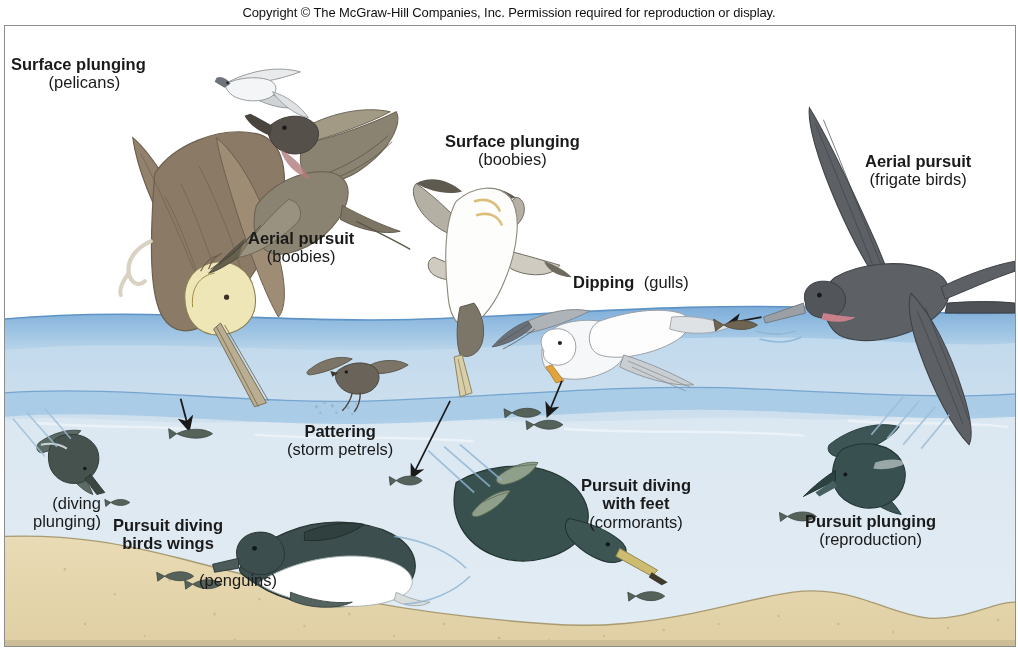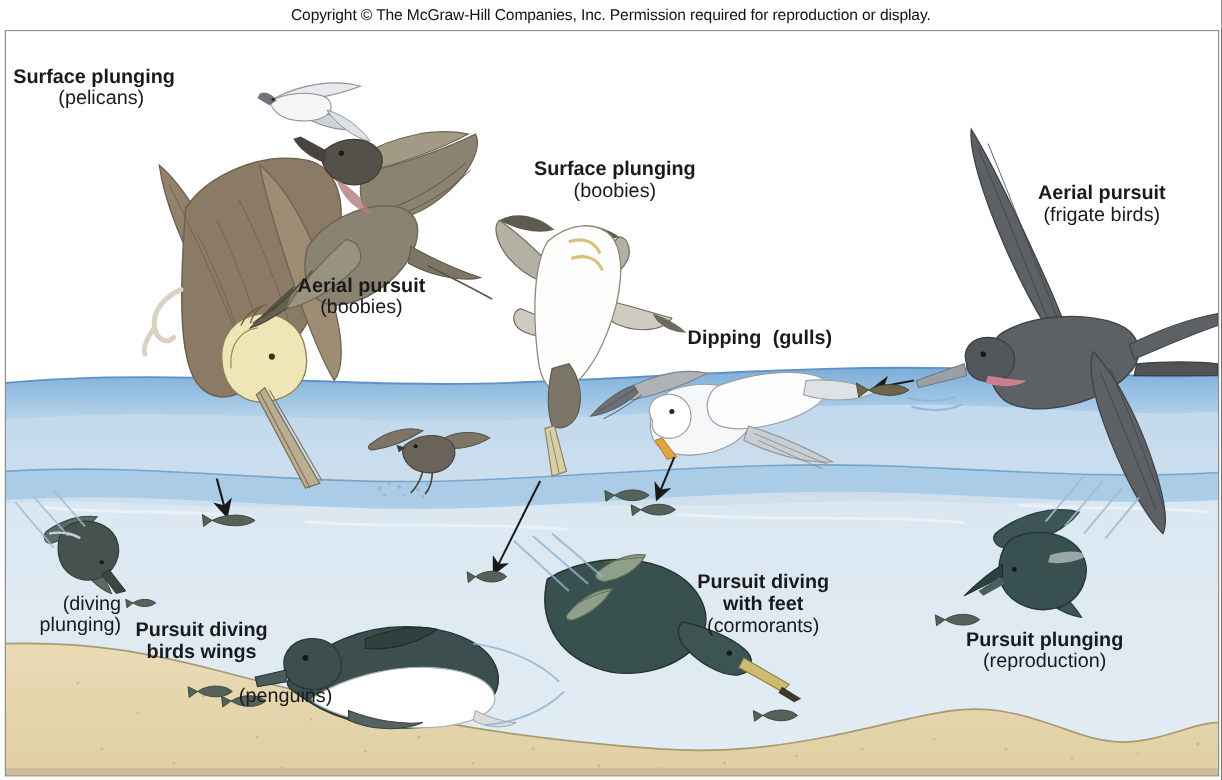--- a/index.html
+++ b/index.html
@@ -42,36 +42,36 @@
     color:#1a1a1a;
     line-height:1.12;
     white-space:nowrap;
     pointer-events:none;
   }
   .label .l1{font-weight:bold;font-size:16.5px;display:block;}
   .label .l2{font-weight:normal;font-size:16.5px;display:block;}
   .label.center{text-align:center;}
   .label.left{text-align:right;}
   .label.inline .l1,.label.inline .l2{display:inline;text-align:right;}
-  .label.inline .l2{margin-left:5px;font-weight:bold;}
+  .label.inline .l2{margin-left:5px;}
 
   
   #lbl-pelicans   {left:6px;  top:29px;  text-align:left;}
   #lbl-pelicans .l2{margin-left:12px;text-align:center;}
   #lbl-jaegers    {left:243px;top:203px;}
   #lbl-boobies    {left:440px;top:106px;}
   #lbl-gulls      {left:568px;top:247px;}
   #lbl-frigate    {left:860px;top:126px;}
   #lbl-petrels    {left:282px;top:396px;}
   #lbl-divingpet  {left:28px; top:468px; font-size:16px;}
   #lbl-divingpet .l1{font-weight:normal;}
   #lbl-penguins   {left:194px;top:545px;}
   #lbl-pursuitwings{left:108px;top:490px;}
   #lbl-cormorants {left:576px;top:450px;}
-  #lbl-shearwaters{left:800px;top:498px;}
+  #lbl-shearwaters{left:800px;top:486px;}
 </style>
 </head>
 <body>
 
 <div id="page">
 
   <div id="copyright-bar">
     <span class="txt">Copyright © The McGraw-Hill Companies, Inc. Permission required for reproduction or display.</span>
   </div>
 
@@ -553,20 +553,24 @@
       <div id="lbl-gulls" class="label inline">
         <span class="l1">Dipping</span>
         <span class="l2">(gulls)</span>
       </div>
 
       <div id="lbl-frigate" class="label center">
         <span class="l1">Aerial pursuit</span>
         <span class="l2">(frigate birds)</span>
       </div>
 
+      <div id="lbl-petrels" class="label center">
+        <span class="l1">Pattering</span>
+        <span class="l2">(storm petrels)</span>
+      </div>
 
       <div id="lbl-divingpet" class="label left">
         <span class="l1">(diving</span>
         <span class="l2">plunging)</span>
       </div>
 
       <div id="lbl-pursuitwings" class="label center">
         <span class="l1">Pursuit diving</span>
         <span class="l1">birds wings</span>
       </div>

